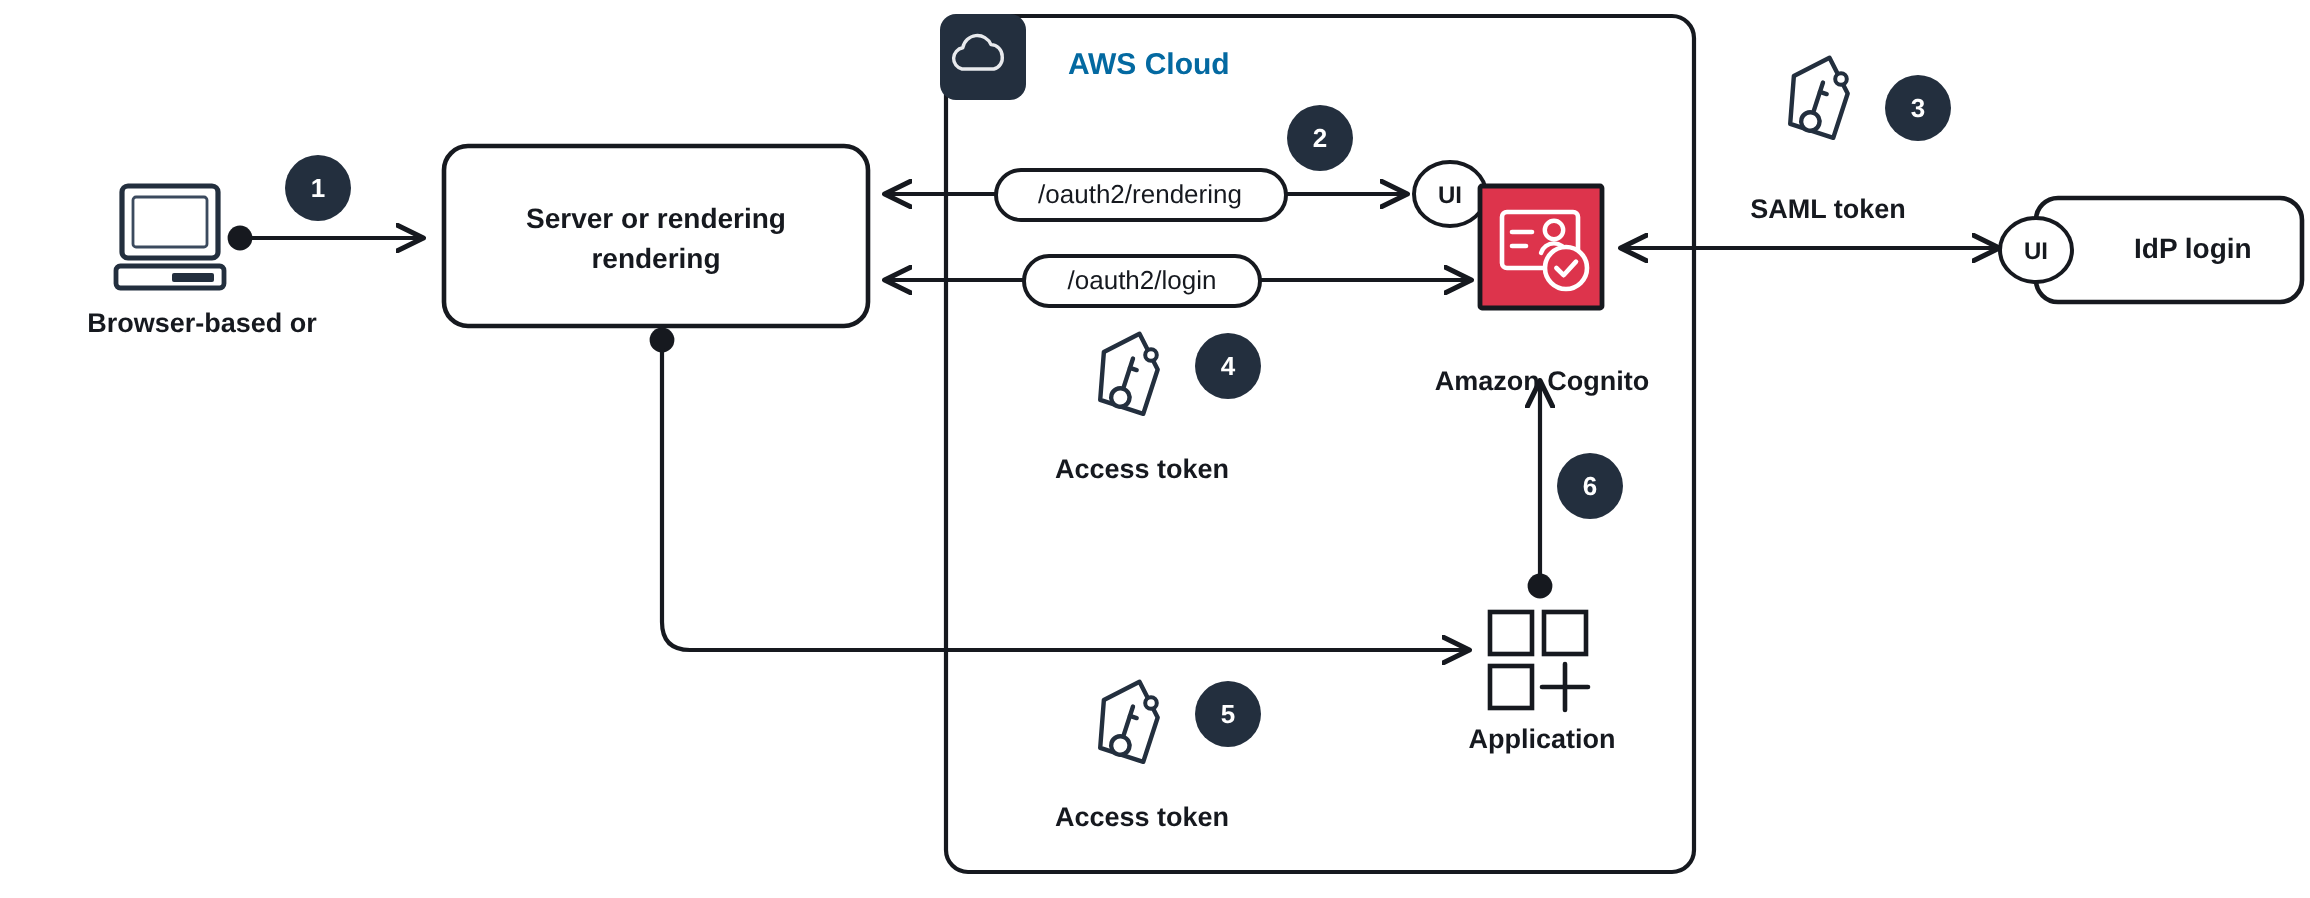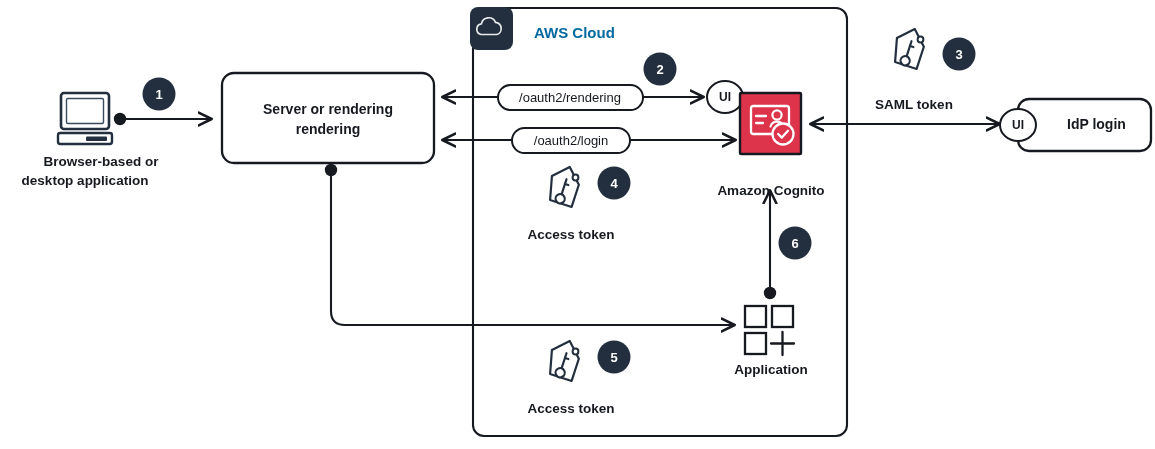--- a/index.html
+++ b/index.html
@@ -220,21 +220,20 @@
       <circle cx="614" cy="357" r="16.5" fill="#232F3E"></circle>
     </g>
     <g>
       <circle cx="795" cy="243" r="16.5" fill="#232F3E"></circle>
     </g>
   </svg>
 
   <div class="lbl lbl-cloud" style="left:534px; top:23px;">AWS Cloud</div>
 
   <div class="lbl lbl-node ctrx" style="left:101px; top:153px;">Browser-based or</div>
-  <div class="lbl lbl-node ctrx" style="left:85px; top:172px;">desktop application</div>
 
   <div class="lbl lbl-box ctrx" style="left:328px; top:100px;">Server or rendering</div>
   <div class="lbl lbl-box ctrx" style="left:328px; top:120px;">rendering</div>
 
   <div class="lbl lbl-pill ctr" style="left:570px; top:98px;">/oauth2/rendering</div>
   <div class="lbl lbl-pill ctr" style="left:571px; top:141px;">/oauth2/login</div>
 
   <div class="lbl lbl-ui ctr" style="left:725px; top:98px;">UI</div>
   <div class="lbl lbl-ui ctr" style="left:1018px; top:126px;">UI</div>
 

